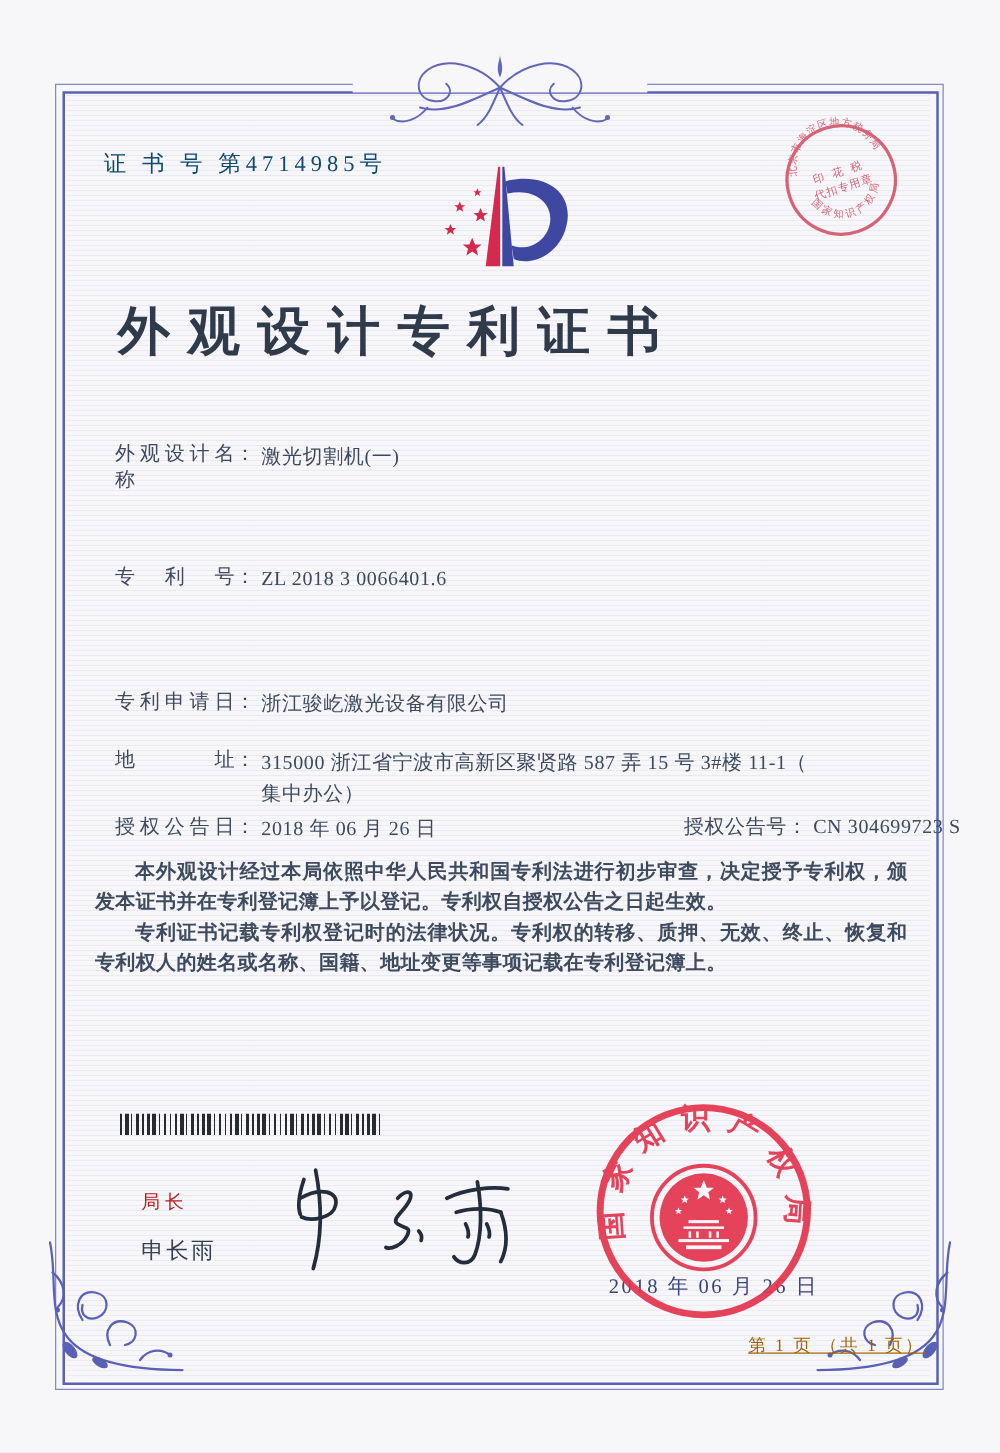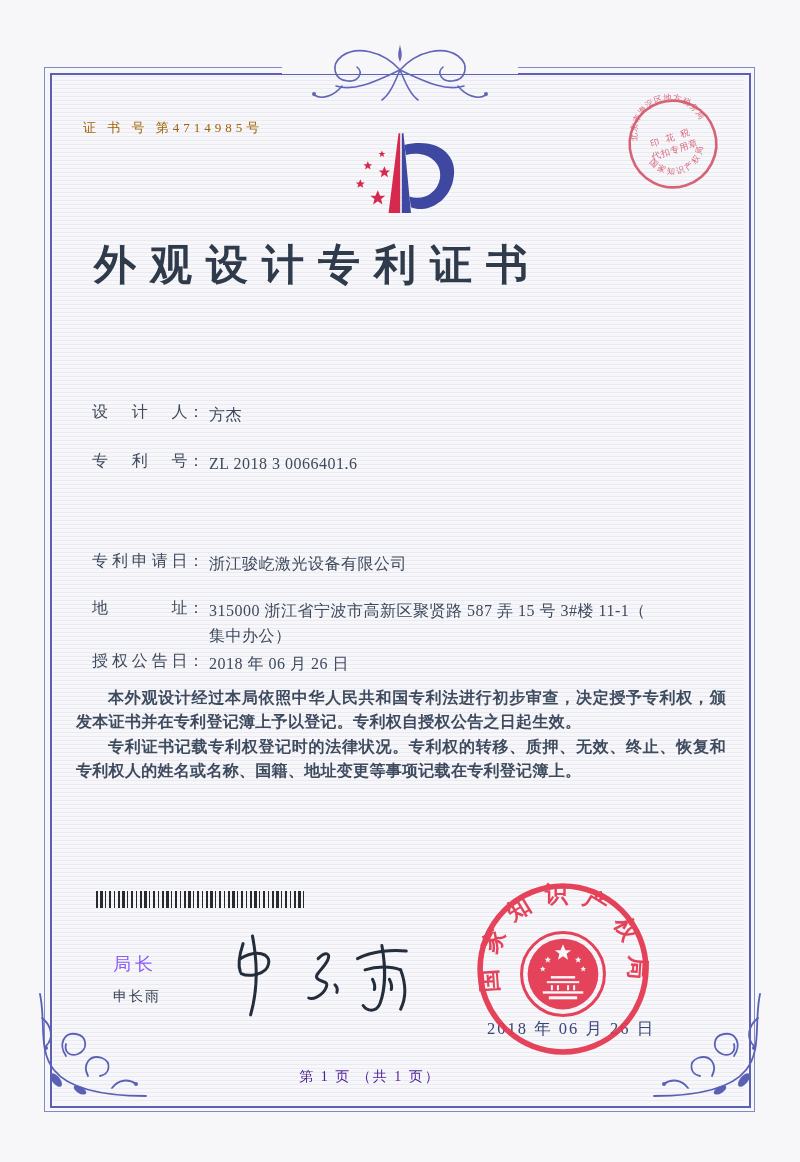--- a/index.html
+++ b/index.html
@@ -9,43 +9,43 @@
     font-family:"Liberation Serif","DejaVu Serif",serif;
     color:#3d4a5c;
   }
   
   .border-outer{position:absolute;left:44px;top:67px;width:709px;height:1043px;border:1px solid #8289c9;}
   .border-inner{position:absolute;left:50px;top:73px;width:697px;height:1031px;border:2px solid #5a61b4;}
   .guilloche{
     position:absolute;left:53px;top:76px;width:691px;height:1025px;
     background:repeating-linear-gradient(180deg,rgba(120,130,200,0.10) 0 1px,rgba(120,130,200,0) 1px 4px);
   }
-  .cert-no{position:absolute;left:83px;top:119px;font-size:13px;letter-spacing:4px;color:#a16207;}
+  .cert-no{position:absolute;left:83px;top:119px;font-size:18px;letter-spacing:4px;color:#0c4a6e;}
   .logo{position:absolute;left:318px;top:110px;}
   .title{
     position:absolute;left:0;top:237px;width:636px;text-align:center;
     font-size:42px;font-weight:700;letter-spacing:14px;color:#2f3a4b;
   }
   .frow{position:absolute;left:92px;font-size:16px;color:#3d4a5c;letter-spacing:0.5px;}
   .flabel{display:inline-block;width:96px;text-align:justify;text-align-last:justify;vertical-align:top;}
   .fcolon{vertical-align:top;}
   .fval{vertical-align:top;display:inline-block;max-width:520px;line-height:25px;}
   .grant-right{position:absolute;left:455px;top:0;white-space:nowrap;}
   .paras{position:absolute;left:76px;top:686px;width:650px;font-size:16px;line-height:24.4px;color:#3e4b5e;letter-spacing:0.3px;text-align:justify;font-weight:bold;}
   .paras p{margin:0;text-indent:32px;}
   .barcode{
     position:absolute;left:96px;top:891px;width:208px;height:17px;
     background:repeating-linear-gradient(90deg,#272b30 0 2px,transparent 2px 4px,#272b30 4px 7px,transparent 7px 9px,#272b30 9px 10px,transparent 10px 13px,#272b30 13px 15px,transparent 15px 18px,#272b30 18px 19px,transparent 19px 22px);
   }
-  .signer-role{position:absolute;left:113px;top:952px;font-size:18px;letter-spacing:4px;color:#8b5cf6;}
-  .signer-name{position:absolute;left:113px;top:988px;font-size:14px;letter-spacing:2px;color:#333f52;}
+  .signer-role{position:absolute;left:113px;top:952px;font-size:15px;letter-spacing:4px;color:#b91c1c;}
+  .signer-name{position:absolute;left:113px;top:988px;font-size:18px;letter-spacing:2px;color:#333f52;}
   .signature{position:absolute;left:215px;top:930px;}
   .seal{position:absolute;left:472px;top:878px;}
   .seal-date{position:absolute;left:487px;top:1018px;font-size:16.5px;letter-spacing:2px;color:#3a4575;}
-  .footer{position:absolute;left:0;top:1068px;width:740px;text-align:center;font-size:14px;letter-spacing:2px;color:#4c1d95;}
+  .footer{position:absolute;left:0;top:1068px;width:740px;text-align:right;font-size:14px;letter-spacing:2px;color:#a16207;text-decoration:underline;}
   .taxstamp{position:absolute;left:617px;top:88px;}
   .flourish-top{position:absolute;left:282px;top:40px;}
   .corner-bl{position:absolute;left:28px;top:992px;}
   .corner-br{position:absolute;left:652px;top:992px;transform:scaleX(-1);}
 </style>
 </head>
 <body>
 
 <div class="page">
 
@@ -121,42 +121,46 @@
       <polygon points="97,16 99,16 99,112 85,112"></polygon>
     </g>
     <g fill="#3f48a0">
       <polygon points="101,16 103,16 112,112 101,112"></polygon>
       <path d="M104,30 C146,20 172,44 162,76 C154,102 128,112 112,105 L110,92 C126,98 144,88 147,70 C150,50 130,36 106,42 Z"></path>
     </g>
   </svg>
 
   <div class="title">外观设计专利证书</div>
 
-  <div class="frow" style="top:402px">
-    <span class="flabel">设计人</span><span class="fcolon">：</span>
-    <span class="fval">方杰</span>
+  <div class="frow" style="top:353px">
+    <span class="flabel">外观设计名称</span><span class="fcolon">：</span>
+    <span class="fval">激光切割机(一)</span>
   </div>
   <div class="frow" style="top:451px">
     <span class="flabel">专利号</span><span class="fcolon">：</span>
     <span class="fval">ZL 2018 3 0066401.6</span>
   </div>
   <div class="frow" style="top:551px">
     <span class="flabel">专利申请日</span><span class="fcolon">：</span>
     <span class="fval">浙江骏屹激光设备有限公司</span>
   </div>
   <div class="frow" style="top:598px">
     <span class="flabel">地址</span><span class="fcolon">：</span>
     <span class="fval">
       <span>315000 浙江省宁波市高新区聚贤路 587 弄 15 号 3#楼 11-1（</span><br>
       <span>集中办公）</span>
     </span>
   </div>
   <div class="frow" style="top:651px;width:660px">
     <span class="flabel">授权公告日</span><span class="fcolon">：</span>
     <span class="fval">2018 年 06 月 26 日</span>
+    <span class="grant-right">
+      <span>授权公告号</span><span>：</span>
+      <span>CN 304699723 S</span>
+    </span>
   </div>
 
   <div class="paras">
     <p>本外观设计经过本局依照中华人民共和国专利法进行初步审查，决定授予专利权，颁发本证书并在专利登记簿上予以登记。专利权自授权公告之日起生效。</p>
     <p>专利证书记载专利权登记时的法律状况。专利权的转移、质押、无效、终止、恢复和专利权人的姓名或名称、国籍、地址变更等事项记载在专利登记簿上。</p>
   </div>
 
   <div class="barcode"></div>
 
   <div class="signer-role">局长</div>

